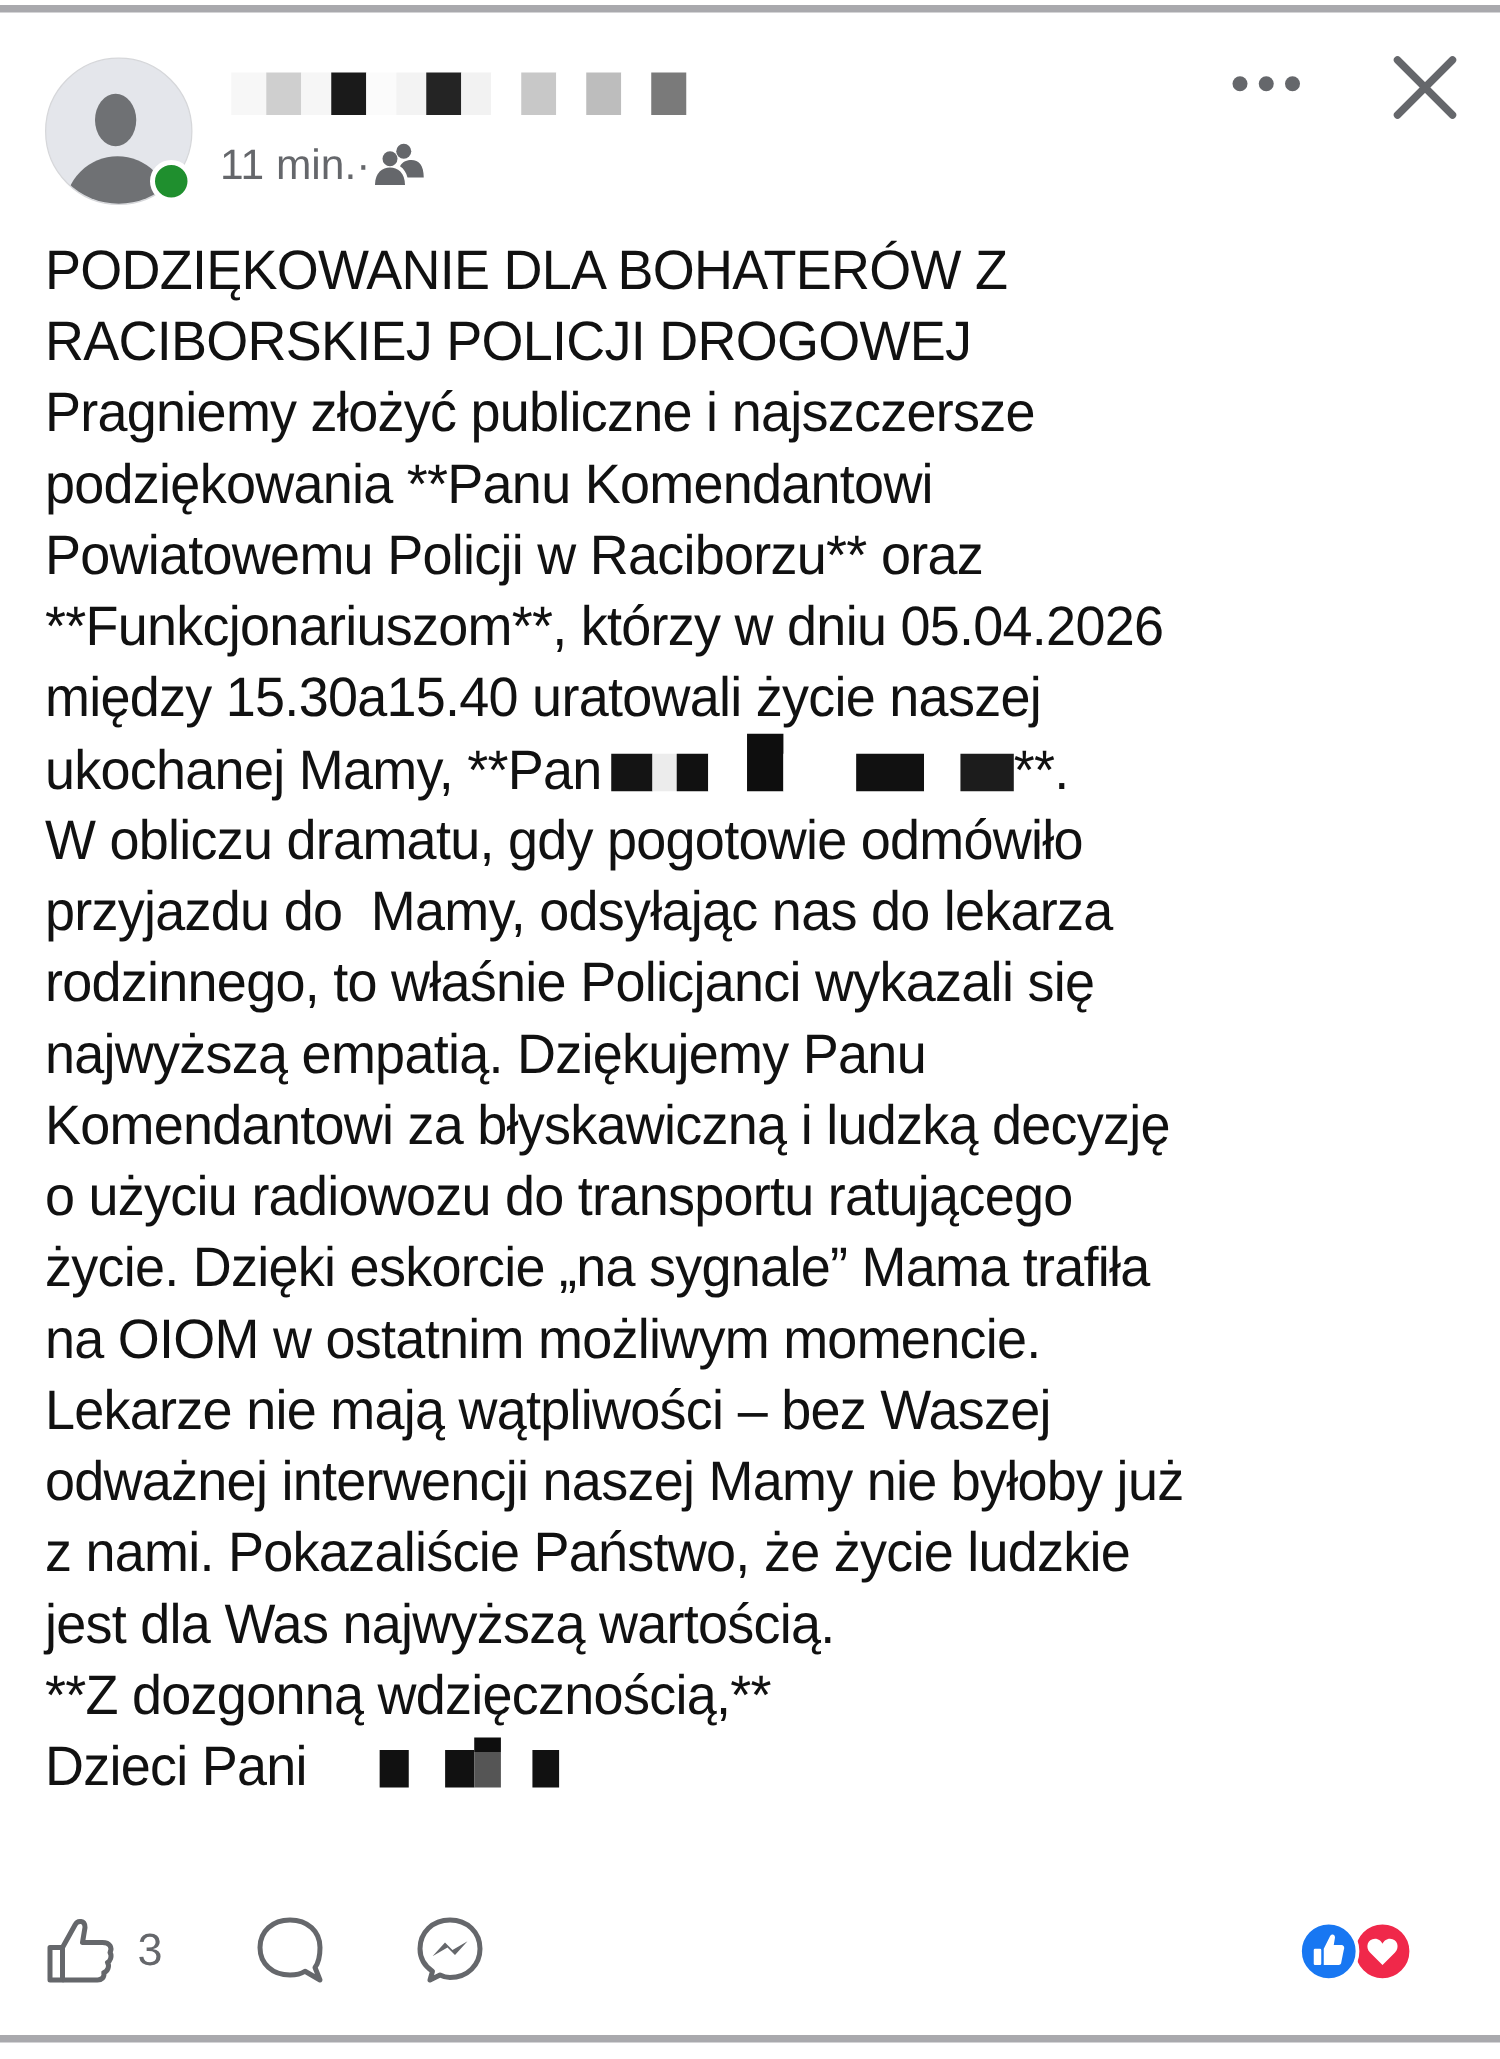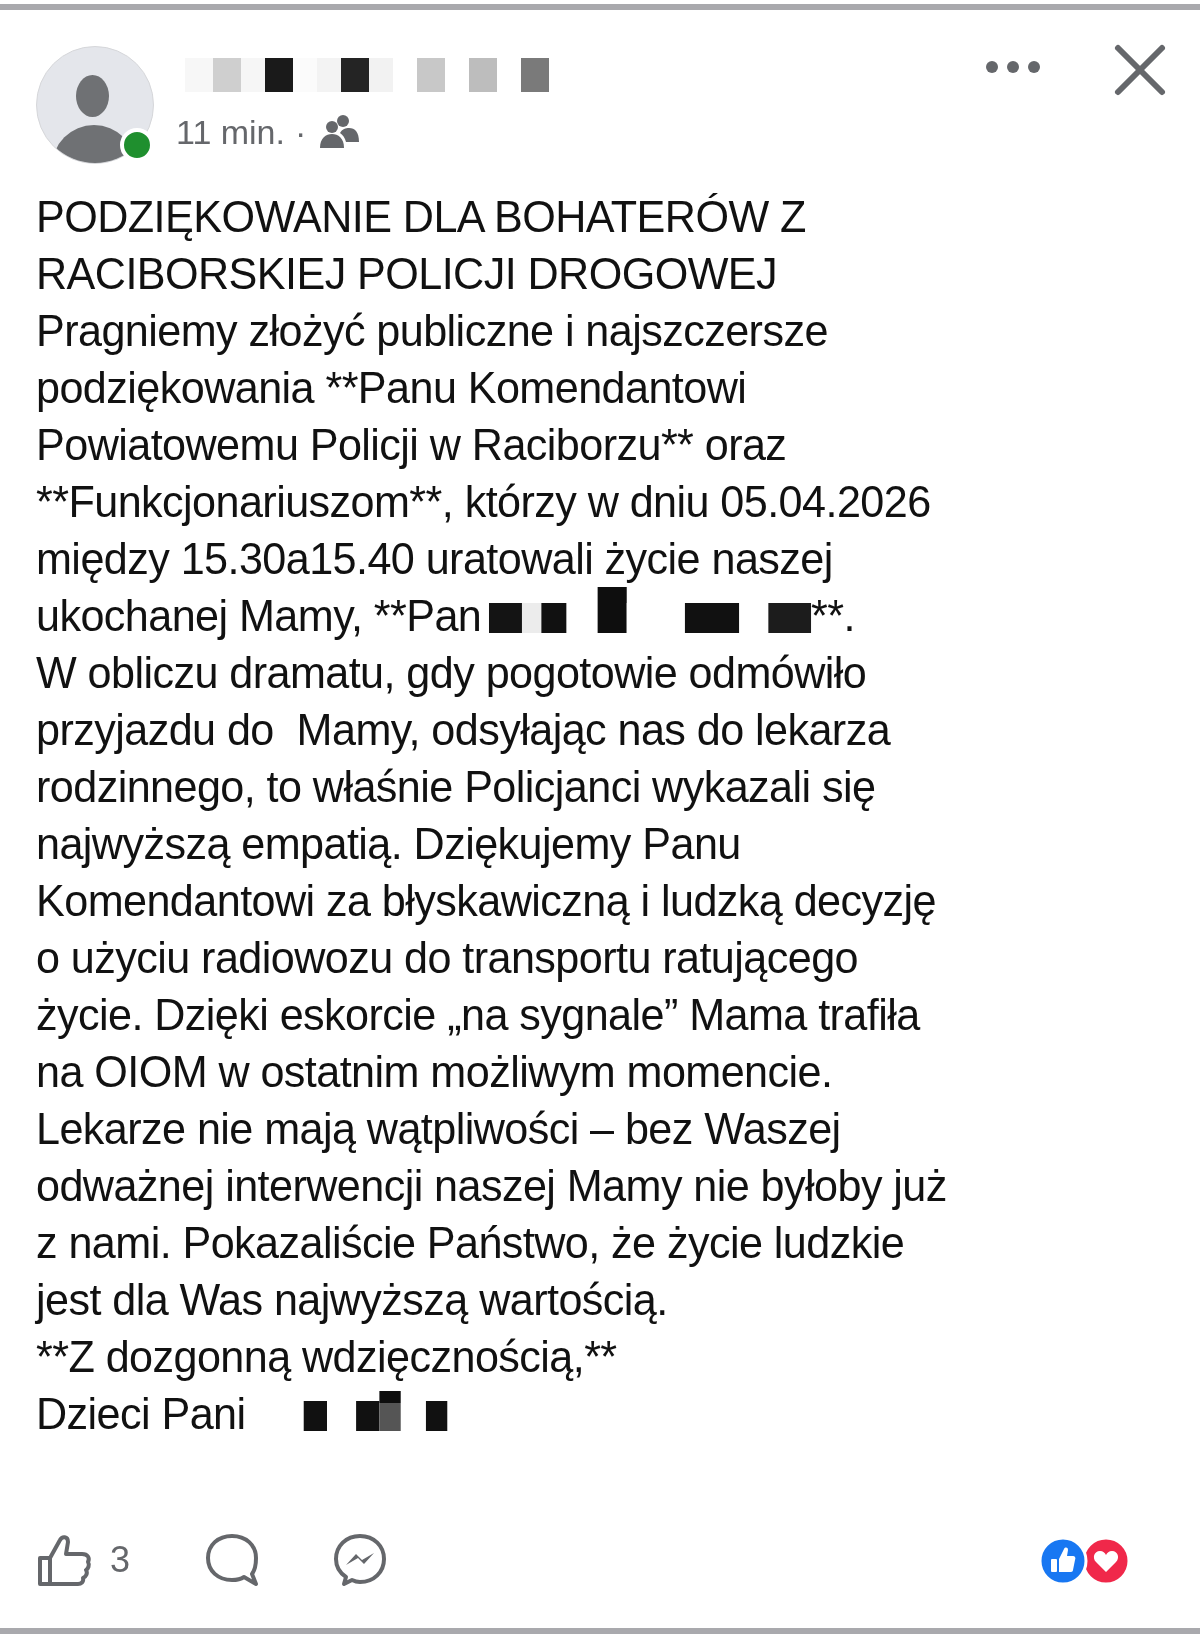--- a/index.html
+++ b/index.html
@@ -68,21 +68,20 @@
     gap: 0;
   }
   .pix { width: 28px; height: 34px; display: inline-block; }
   .meta {
     position: absolute;
     left: 176px; top: 112px;
     font-size: 34px;
     color: #65676b;
     display: flex;
     align-items: center;
-    gap: 10px;
     justify-content: space-between;
   }
   .group-icon { width: 46px; height: 40px; }
 
   .more-btn {
     position: absolute;
     left: 980px; top: 52px;
     width: 66px; height: 30px;
     cursor: pointer;
   }

